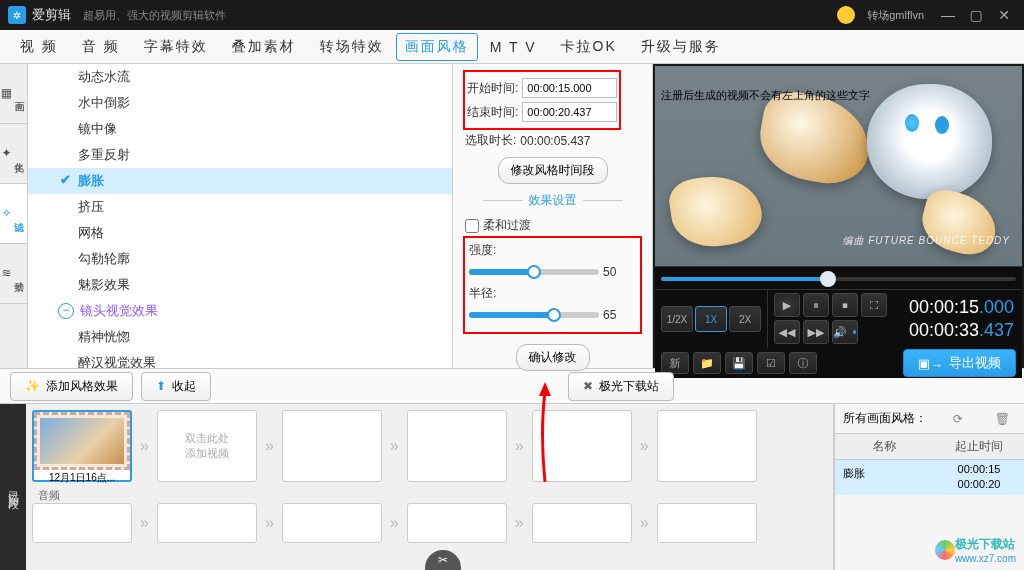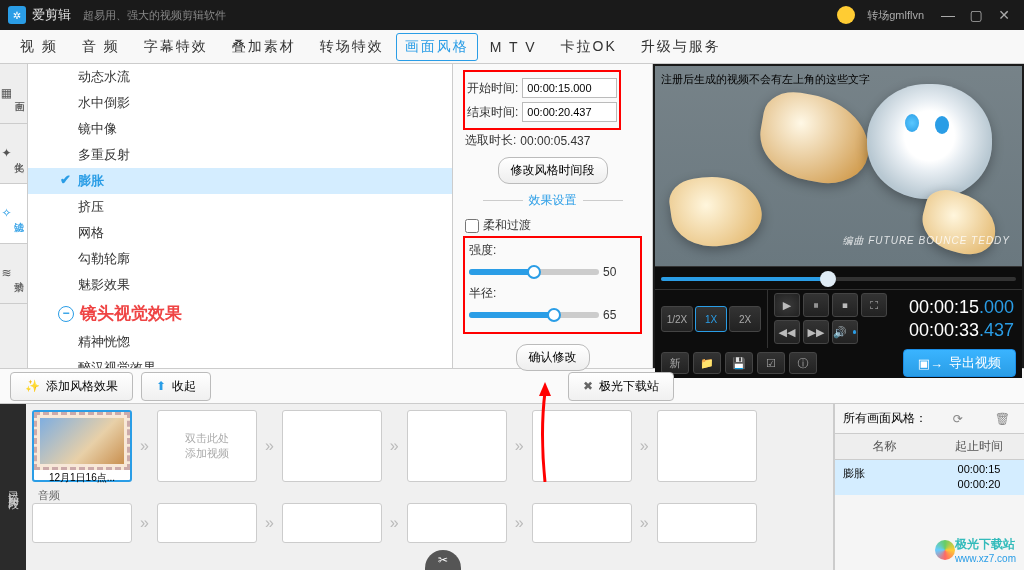--- a/index.html
+++ b/index.html
@@ -17,38 +17,38 @@
 .tabs .tab.active { color: #2a9de6; border: 1px solid #2a9de6; border-radius: 3px; padding: 4px 8px; }
 .main { display: flex; height: 304px; }
 .sidenav { width: 28px; background: #eee; border-right: 1px solid #ccc; display: flex; flex-direction: column; }
 .sidenav .item { height: 60px; border-bottom: 1px solid #ccc; display: flex; flex-direction: column; align-items: center; justify-content: center; font-size: 10px; color: #555; cursor: pointer; writing-mode: vertical-lr; text-orientation: upright; letter-spacing: 0; }
 .sidenav .item.active { background: #fff; color: #2a9de6; }
 .sidenav .item .ico { font-size: 12px; margin-bottom: 2px; writing-mode: horizontal-tb; }
 .effects-list { width: 425px; background: #fff; overflow-y: auto; position: relative; border-right: 1px solid #ccc; }
 .effects-list .line { padding: 4px 10px 4px 50px; font-size: 13px; color: #333; cursor: pointer; position: relative; }
 .effects-list .line.selected { background: #d4edff; color: #2a9de6; font-weight: bold; }
 .effects-list .line.selected::before { content: "✔"; position: absolute; left: 32px; color: #2a9de6; }
-.effects-list .group { padding: 4px 10px 4px 30px; font-size: 17px; color: #ef4444; display: flex; align-items: center; font-weight: bold; }
+.effects-list .group { padding: 4px 10px 4px 30px; font-size: 13px; color: #8b5cf6; display: flex; align-items: center; }
 .effects-list .group::before { content: "−"; display: inline-block; width: 14px; height: 14px; line-height: 12px; text-align: center; border: 1px solid #2a9de6; color: #2a9de6; border-radius: 50%; margin-right: 6px; font-size: 12px; }
 .center { width: 200px; padding: 8px 12px; font-size: 12px; color: #333; background: #fafafa; border-right: 1px solid #ccc; position: relative; }
 .center h4 { text-align: center; color: #2a9de6; font-size: 12px; margin: 4px 0 8px; font-weight: normal; position: relative; }
 .center h4::before, .center h4::after { content: ""; display: inline-block; width: 40px; height: 1px; background: #ccc; vertical-align: middle; margin: 0 6px; }
 .center .row { display: flex; align-items: center; margin: 4px 0; gap: 4px; }
 .center .row label { font-size: 12px; white-space: nowrap; }
 .center input[type=text] { width: 95px; height: 20px; border: 1px solid #bbb; font-size: 11px; padding: 0 4px; }
 .center .highlight { border: 2px solid red; padding: 2px; margin: -2px; }
 .center button { padding: 4px 12px; font-size: 12px; border: 1px solid #bbb; background: linear-gradient(#fff,#eee); border-radius: 11px; cursor: pointer; margin: 4px 0; }
 .center .chk { width: 14px; height: 14px; }
 .slider { position: relative; width: 130px; height: 6px; background: #ccc; border-radius: 3px; margin: 6px 0; }
 .slider .fill { position: absolute; height: 100%; background: #2a9de6; border-radius: 3px 0 0 3px; }
 .slider .thumb { position: absolute; width: 14px; height: 14px; background: #fff; border: 2px solid #2a9de6; border-radius: 50%; top: -4px; transform: translateX(-50%); }
 .redbox { border: 2px solid red; padding: 4px; margin: -2px; }
 .preview-wrap { flex: 1; background: #1a1a1a; padding: 2px; }
 .preview { width: 100%; height: 200px; background: linear-gradient(rgba(180,200,210,0.6), rgba(140,160,170,0.7)); position: relative; overflow: hidden; }
-.preview .notice { position: absolute; top: 6px; left: 6px; right: 6px; font-size: 11px; color: #000; z-index: 2; }
+.preview .notice { position: absolute; top: 22px; left: 6px; right: 6px; font-size: 11px; color: #000; z-index: 2; }
 .preview .wm { position: absolute; right: 12px; bottom: 18px; font-size: 10px; color: rgba(255,255,255,0.8); font-style: italic; letter-spacing: 1px; z-index: 2; }
 .preview .blob { position: absolute; border-radius: 30% 60% 40% 50%; background: radial-gradient(circle at 40% 40%, #fff6dd, #e0b060); box-shadow: 0 4px 12px rgba(0,0,0,0.3); }
 .preview .b1 { width: 90px; height: 70px; left: 16px; top: 110px; transform: rotate(-8deg); }
 .preview .b2 { width: 110px; height: 85px; left: 105px; top: 30px; background: radial-gradient(circle at 35% 35%, #fff8e6, #c98c34); transform: rotate(10deg); }
 .preview .b3 { width: 125px; height: 115px; right: 30px; top: 18px; border-radius: 48%; background: radial-gradient(circle at 50% 45%, #ffffff 0 28%, #e8eef3 40%, #b8c8d2 70%); }
 .preview .b3::after { content: ""; position: absolute; left: 38px; top: 30px; width: 14px; height: 18px; background: radial-gradient(circle, #5ac8ff, #2a9de6); border-radius: 50%; box-shadow: 30px 2px 0 0 #2a9de6; }
 .preview .b4 { width: 75px; height: 58px; right: 25px; top: 128px; transform: rotate(15deg); }
 .scrub { height: 24px; background: #0d0d0d; position: relative; border-top: 1px solid #333; border-bottom: 1px solid #333; }
 .scrub .track { position: absolute; left: 6px; right: 6px; top: 10px; height: 4px; background: #333; border-radius: 2px; }
 .scrub .prog { position: absolute; left: 6px; top: 10px; height: 4px; background: #2a9de6; border-radius: 2px; width: 45%; }

